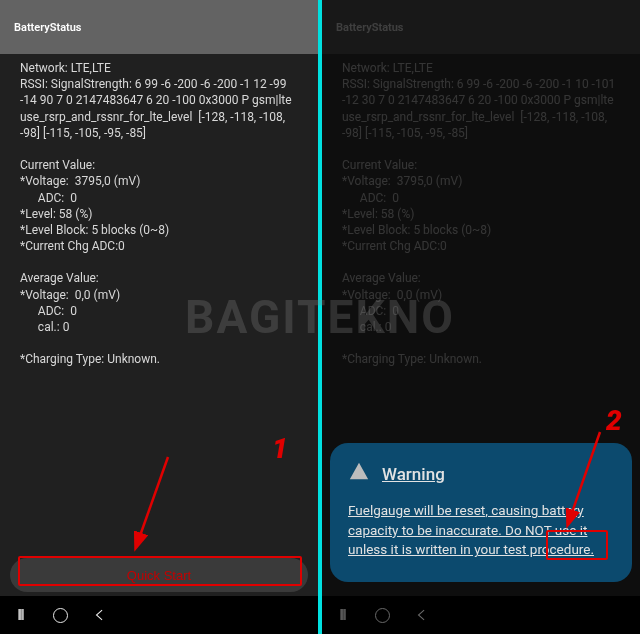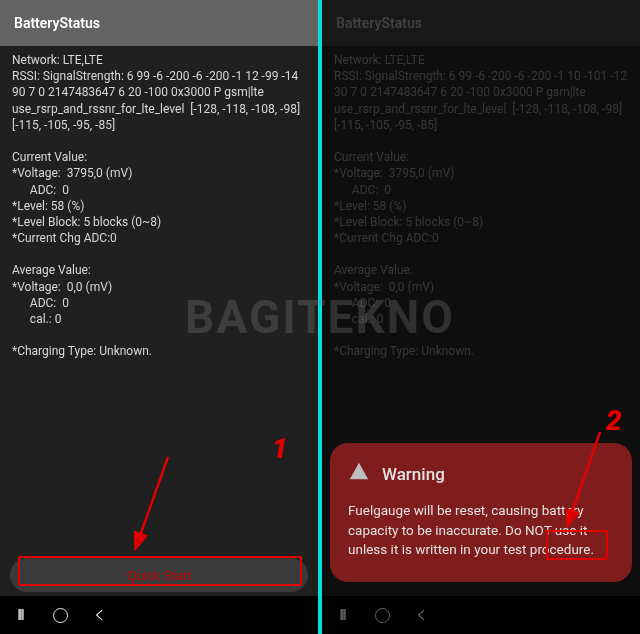--- a/index.html
+++ b/index.html
@@ -24,32 +24,32 @@
     flex-direction: column;
     position: relative;
   }
   .divider {
     width: 4px;
     height: 100%;
     background: #00e0e0;
   }
   .dimmed { filter: brightness(0.55); }
   .titlebar {
-    height: 46px;
+    height: 54px;
     background: #636363;
     display: flex;
     align-items: center;
     padding: 16px 14px;
     color: #fff;
-    font-size: 14px;
+    font-size: 11px;
     font-weight: 600;
   }
   .content {
     flex: 1;
-    padding: 6px 12px;
+    padding: 6px 20px;
     color: #d8d8d8;
     font-size: 12px;
     line-height: 1.35;
     white-space: pre-wrap;
   }
   .quick-start-wrap {
     padding: 0 10px 4px 10px;
   }
   .quick-start {
     width: 100%;
@@ -123,25 +123,26 @@
   
   .scrim {
     position: absolute;
     inset: 0;
     background: rgba(0,0,0,0.55);
     z-index: 10;
   }
   .dialog {
     position: absolute;
     left: 8px; right: 8px; bottom: 52px;
-    background: #7f1d1d;
+    background: #0c4a6e;
     border-radius: 18px;
     padding: 18px 18px 8px 18px;
     z-index: 20;
     color: #e2e2e2;
+    text-decoration: underline;
   }
   .dlg-head {
     display: flex;
     align-items: center;
     gap: 12px;
     margin-bottom: 14px;
   }
   .dlg-head svg { width: 22px; height: 22px; fill: #bdbdbd; }
   .dlg-title { font-size: 17px; font-weight: 500; }
   .dlg-body { font-size: 13.5px; line-height: 1.45; margin-bottom: 14px; }

